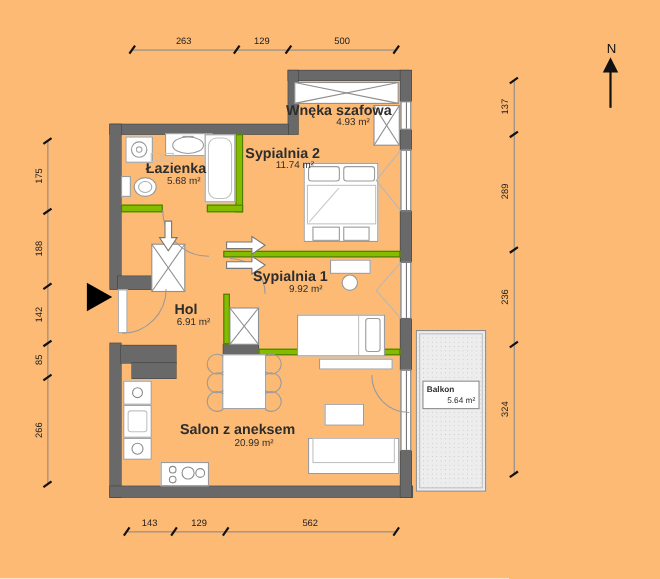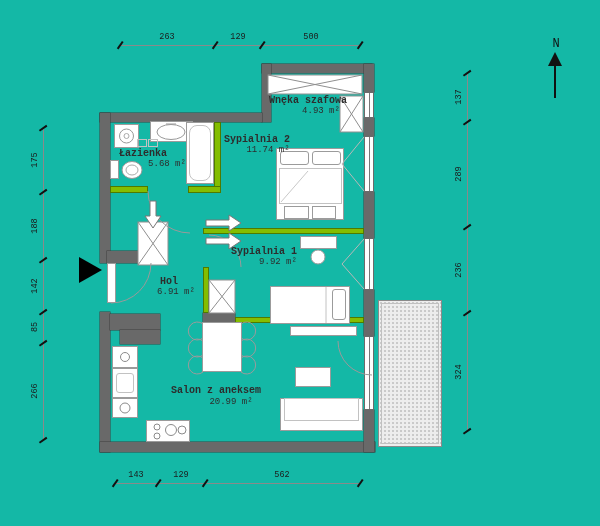--- a/index.html
+++ b/index.html
@@ -1,29 +1,29 @@
 <!DOCTYPE html>
 <html><head>
 <meta charset="utf-8">
 <style>
   html,body{margin:0;padding:0;background:#fff;}
-  #plan{position:relative;width:600px;height:526px;background:#14b8a6;overflow:hidden;
-        font-family:Liberation Mono, monospace;}
+  #plan{position:relative;width:600px;height:526px;background:#fdba74;overflow:hidden;
+        font-family:Liberation Sans, sans-serif;}
   #plan *{box-sizing:border-box;}
   
   .w{position:absolute;background:#696969;box-shadow:0 0 0 .5px #3e3e3e;}
   .g{position:absolute;background:#84bd00;border:1px solid #4f7a00;}
   .win{position:absolute;background:#fff;border:1px solid #6b6b6b;}
   .win::after{content:"";position:absolute;left:50%;top:0;bottom:0;width:1px;background:#777;}
   
   .f{position:absolute;border:1px solid #9b9b9b;background:#fff;}
   .fl{position:absolute;border:1px solid #c2c2c2;background:transparent;}
   .rnd{border-radius:3px;}
   
-  .rname{position:absolute;font-size:10px;font-weight:bold;color:#2d2d2d;white-space:nowrap;
+  .rname{position:absolute;font-size:13px;font-weight:bold;color:#2d2d2d;white-space:nowrap;
          transform:translate(-50%,-50%);}
   .rarea{position:absolute;font-size:9px;color:#2d2d2d;white-space:nowrap;
          transform:translate(-50%,-50%);}
   .bname{font-size:7.5px;font-weight:bold;color:#2d2d2d;display:block;padding:2px 0 0 3px;}
   .barea{font-size:7.5px;color:#2d2d2d;display:block;text-align:right;padding:1px 3px 0 0;}
   
   .dline{position:absolute;background:#8a8a8a;}
   .dim{position:absolute;font-size:8.5px;color:#1c1c1c;white-space:nowrap;
        transform:translate(-50%,-50%);}
   .dimv{position:absolute;font-size:8.5px;color:#1c1c1c;white-space:nowrap;
@@ -124,20 +124,24 @@
   <div class="g" style="left:214px;top:122px;width:7px;height:71px"></div>
   <div class="g" style="left:203px;top:228px;width:161px;height:6px"></div>
   <div class="g" style="left:203px;top:267px;width:6px;height:46px"></div>
   <div class="g" style="left:110px;top:186px;width:38px;height:7px"></div>
   <div class="g" style="left:188px;top:186px;width:33px;height:7px"></div>
   <div class="g" style="left:235px;top:317px;width:129px;height:6px"></div>
 
   <div id="balcony">
       <div class="inner"></div>
     </div>
+  <div id="balcony-label">
+    <span class="bname">Balkon</span>
+    <span class="barea">5.64 m²</span>
+  </div>
 
   <div class="f" style="left:114px;top:124px;width:25px;height:24px"></div>
   <div class="f" style="left:150px;top:121px;width:43px;height:21px"></div>
   <div class="fl" style="left:137px;top:139px;width:10px;height:8px"></div>
   <div class="fl" style="left:148px;top:139px;width:10px;height:8px"></div>
   <div class="f" style="left:186px;top:122px;width:28px;height:62px"></div>
   <div class="fl rnd" style="left:189px;top:125px;width:22px;height:56px;border-radius:8px"></div>
   <div class="f" style="left:110px;top:160px;width:9px;height:19px"></div>
 
   <div class="f" style="left:276px;top:148px;width:68px;height:72px"></div>
@@ -232,21 +236,21 @@
       <line x1="281" y1="202" x2="308" y2="171" stroke="#c9c9c9"></line>
     </g>
   </svg>
 
   <span class="rname" style="left:308px;top:100px">Wnęka szafowa</span>
   <span class="rarea" style="left:321px;top:111px">4.93 m²</span>
 
   <span class="rname" style="left:257px;top:139px">Sypialnia 2</span>
   <span class="rarea" style="left:268px;top:150px">11.74 m²</span>
 
-  <span class="rname" style="left:143px;top:153px">Łazienka</span>
+  <span class="rname" style="left:160px;top:153px">Łazienka</span>
   <span class="rarea" style="left:167px;top:164px">5.68 m²</span>
 
   <span class="rname" style="left:264px;top:251px">Sypialnia 1</span>
   <span class="rarea" style="left:278px;top:262px">9.92 m²</span>
 
   <span class="rname" style="left:169px;top:281px">Hol</span>
   <span class="rarea" style="left:176px;top:292px">6.91 m²</span>
 
   <span class="rname" style="left:216px;top:390px">Salon z aneksem</span>
   <span class="rarea" style="left:231px;top:402px">20.99 m²</span>

